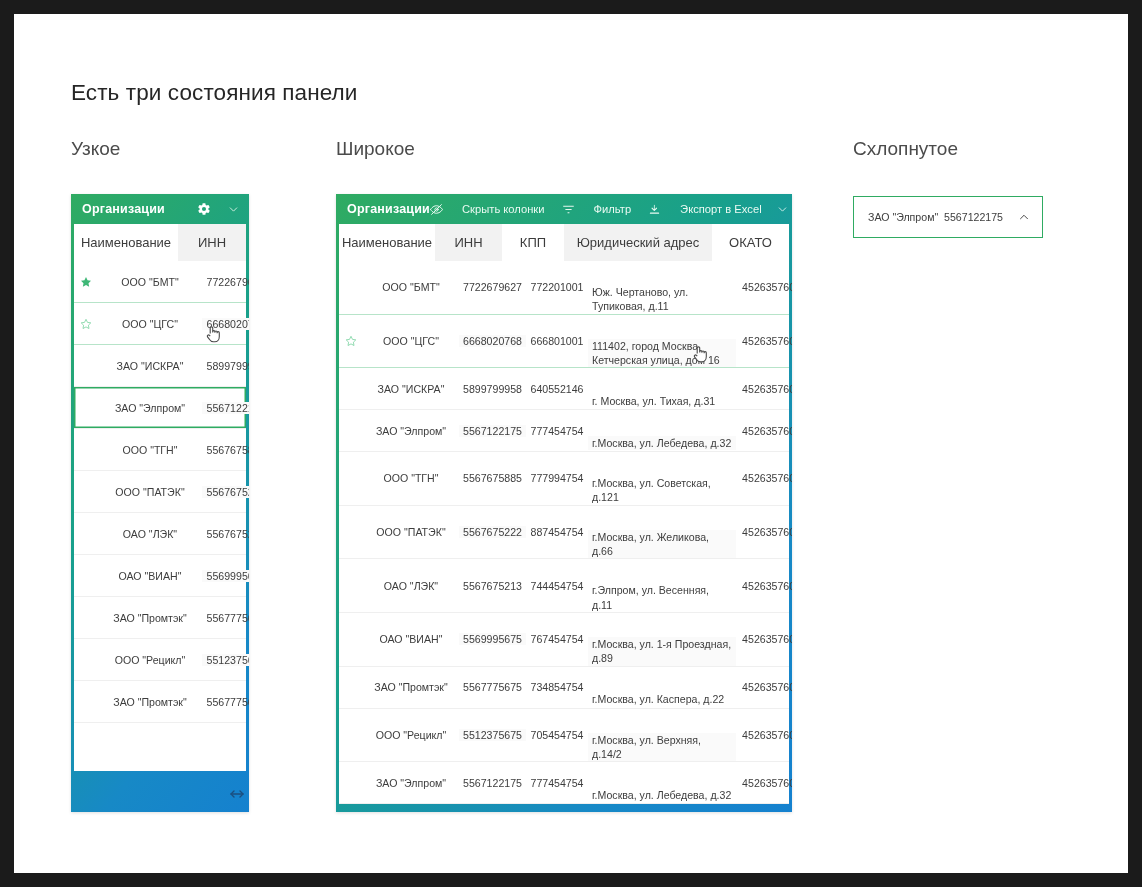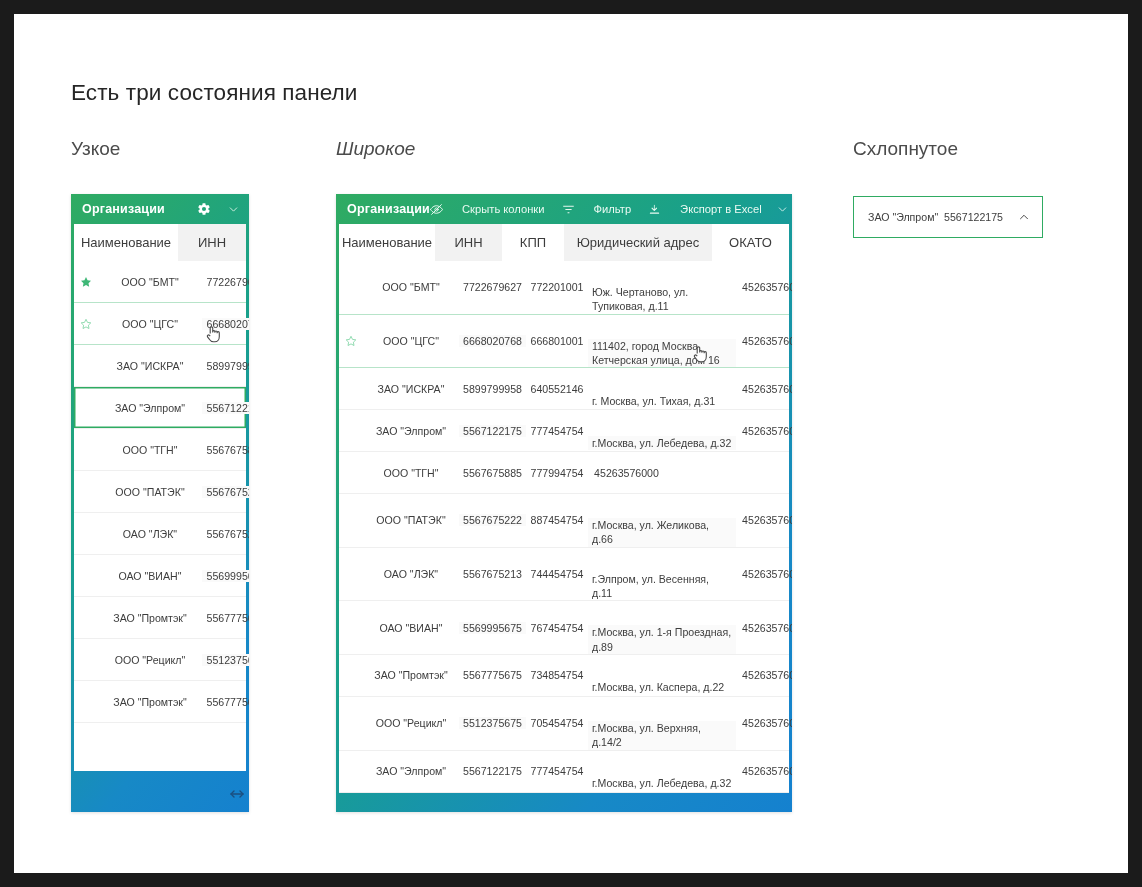--- a/index.html
+++ b/index.html
@@ -30,21 +30,21 @@
     white-space: nowrap;
   }
   .section-label {
     position: absolute;
     top: 124px;
     font-size: 19px;
     color: #4b4b4b;
     white-space: nowrap;
   }
   .section-label.narrow   { left: 57px; }
-  .section-label.wide     { left: 322px; font-style: italic; }
+  .section-label.wide     { left: 322px; }
   .section-label.collapsed{ left: 839px; }
 
   
   .panel {
     position: absolute;
     background: linear-gradient(128deg, #2fab62 0%, #18a08c 42%, #1789c6 78%, #1581cf 100%);
     box-shadow: 0 1px 3px rgba(0,0,0,.13);
     overflow: hidden;
   }
   .panel-header {
@@ -397,20 +397,21 @@
             <div class="cell c-inn center striped">5567122175</div>
             <div class="cell c-kpp center">777454754</div>
             <div class="cell c-addr left striped">г.Москва, ул. Лебедева, д.32</div>
             <div class="cell c-okato center">45263576000</div>
           </div>
           <div class="row">
             <div class="star-cell"></div>
             <div class="cell c-name center">ООО "ТГН"</div>
             <div class="cell c-inn center">5567675885</div>
             <div class="cell c-kpp center">777994754</div>
+            <div class="cell c-addr left">г.Москва, ул. Советская, д.121</div>
             <div class="cell c-okato center">45263576000</div>
           </div>
           <div class="row">
             <div class="star-cell"></div>
             <div class="cell c-name center">ООО "ПАТЭК"</div>
             <div class="cell c-inn center striped">5567675222</div>
             <div class="cell c-kpp center">887454754</div>
             <div class="cell c-addr left striped">г.Москва, ул. Желикова, д.66</div>
             <div class="cell c-okato center">45263576000</div>
           </div>

